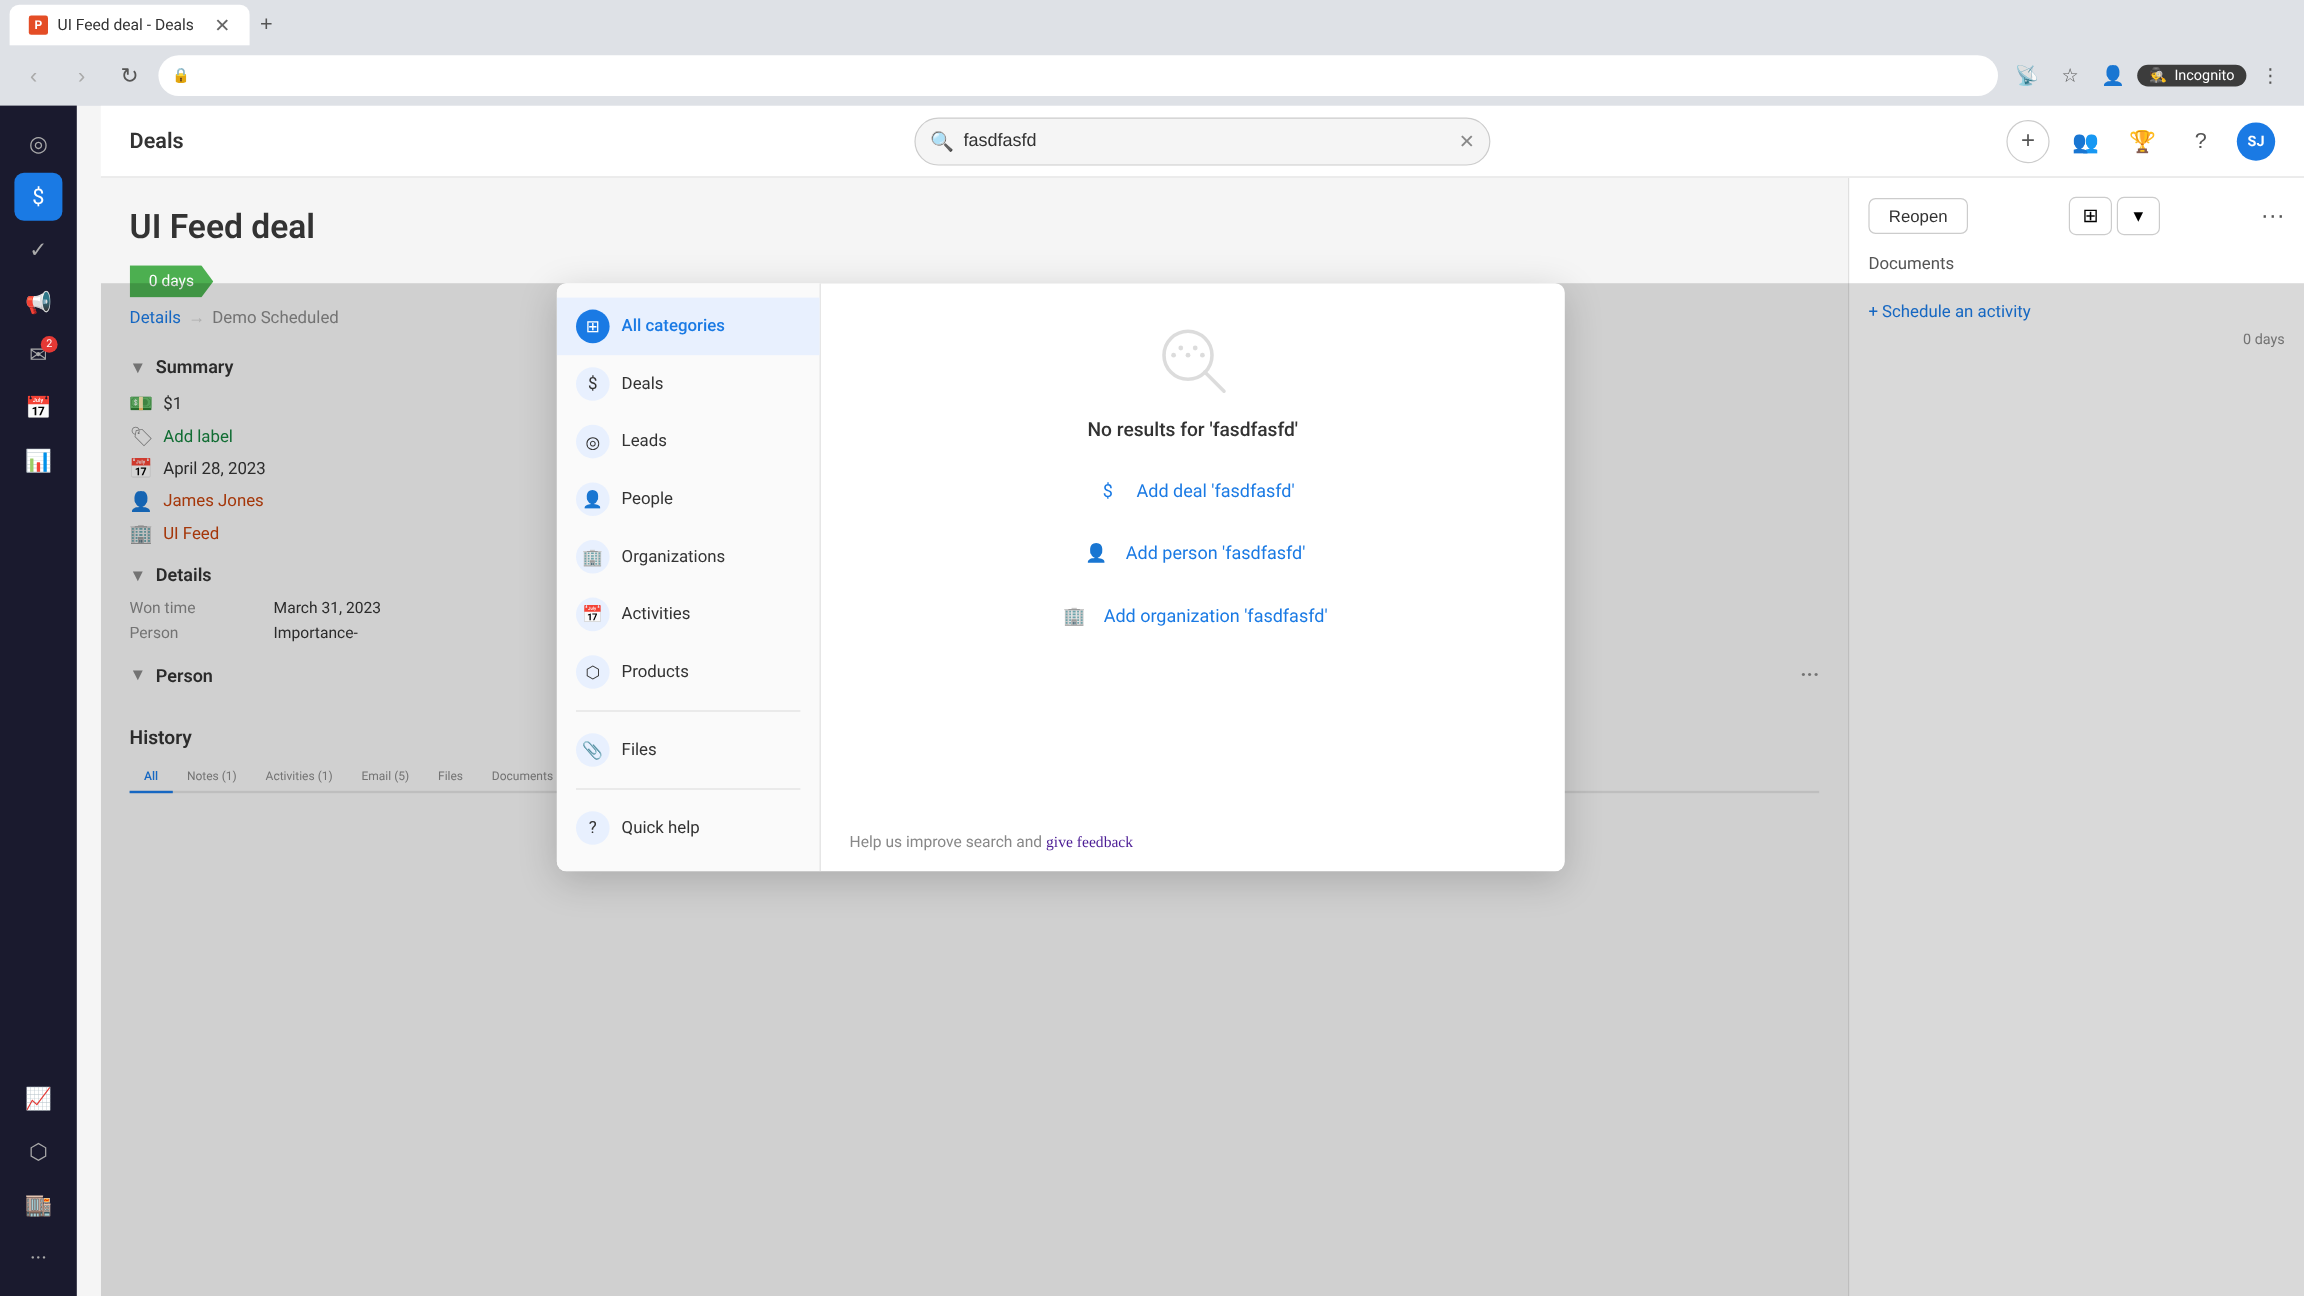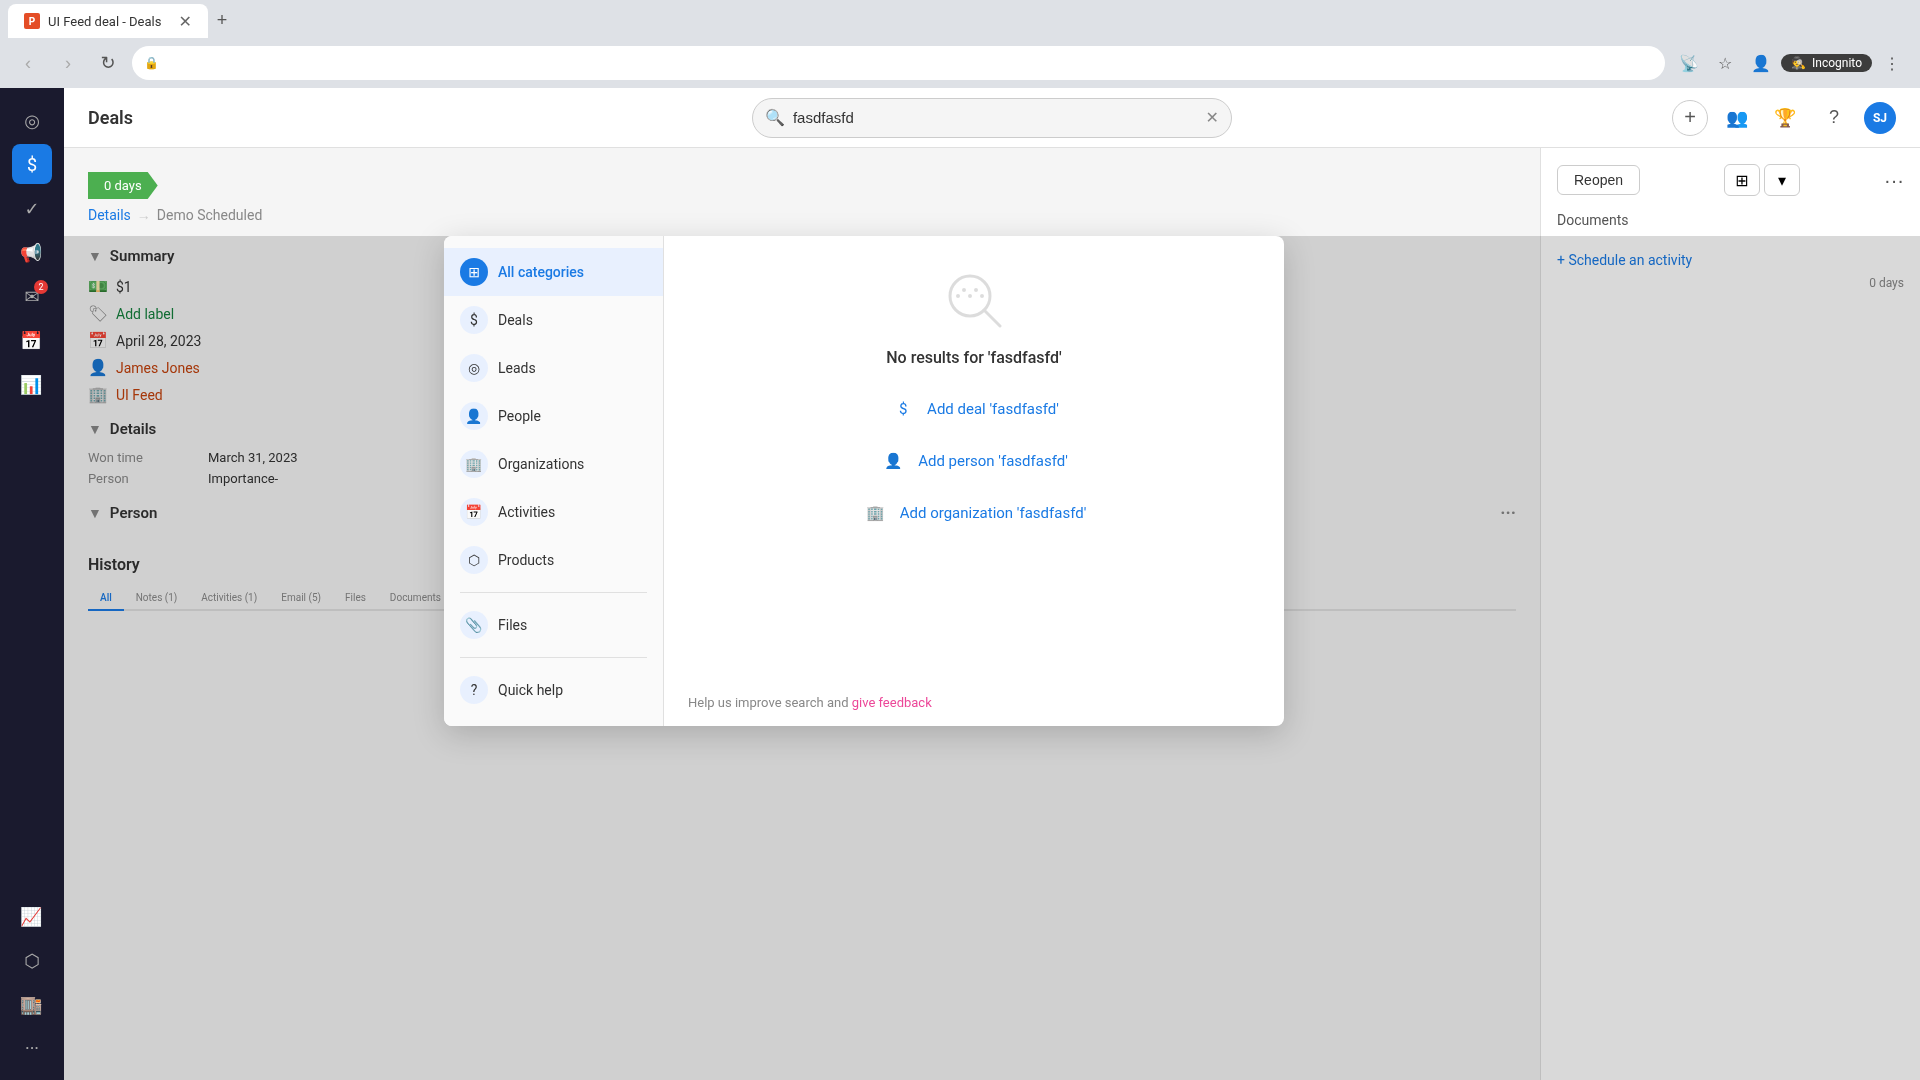--- a/index.html
+++ b/index.html
@@ -27,21 +27,21 @@
 
     
     .left-sidebar { width: 64px; background: #1a1a2e; display: flex; flex-direction: column; align-items: center; padding: 12px 0; gap: 4px; }
     .sidebar-icon { width: 40px; height: 40px; border-radius: 8px; display: flex; align-items: center; justify-content: center; color: #aaa; font-size: 18px; cursor: pointer; position: relative; }
     .sidebar-icon.active { background: rgba(255,255,255,0.15); color: #fff; }
     .sidebar-icon.active.deals { background: #1a7ae4; color: white; }
     .sidebar-icon .badge { position: absolute; top: 4px; right: 4px; background: #e53935; color: white; border-radius: 50%; width: 14px; height: 14px; font-size: 9px; display: flex; align-items: center; justify-content: center; }
     .sidebar-spacer { flex: 1; }
 
     
-    .main-content { flex: 1; display: flex; flex-direction: column; overflow: hidden; }
+    .main-content { flex: 1; display: flex; flex-direction: column; overflow: hidden; padding-left: 20px; }
 
     
     .top-bar { background: #fff; border-bottom: 1px solid #e0e0e0; height: 60px; display: flex; align-items: center; padding: 0 24px; gap: 16px; position: relative; z-index: 10; }
     .page-title { font-size: 18px; font-weight: 600; color: #333; }
     .search-bar { position: absolute; left: 50%; transform: translateX(-50%); width: 480px; }
     .search-input-wrapper { background: #f5f5f5; border: 1.5px solid #ccc; border-radius: 24px; display: flex; align-items: center; padding: 0 12px; gap: 8px; height: 40px; }
     .search-input-wrapper input { border: none; background: none; outline: none; font-size: 15px; flex: 1; color: #333; }
     .search-icon { color: #888; font-size: 16px; }
     .clear-icon { color: #888; font-size: 16px; cursor: pointer; }
     .top-bar-actions { margin-left: auto; display: flex; align-items: center; gap: 12px; }
@@ -88,21 +88,21 @@
     .search-cat-item.active { background: #e8f0fe; color: #1a7ae4; font-weight: 500; }
     .cat-icon { width: 28px; height: 28px; border-radius: 50%; display: flex; align-items: center; justify-content: center; font-size: 14px; background: #e8f0fe; }
     .search-cat-item.active .cat-icon { background: #1a7ae4; color: white; }
     .search-results-area { flex: 1; padding: 32px; display: flex; flex-direction: column; align-items: center; }
     .no-results-icon { width: 64px; height: 64px; margin-bottom: 16px; opacity: 0.4; }
     .no-results-text { font-size: 16px; color: #333; margin-bottom: 24px; font-weight: 500; }
     .no-results-text span { color: #333; }
     .search-action-btn { display: flex; align-items: center; gap: 10px; color: #1a7ae4; font-size: 15px; cursor: pointer; margin-bottom: 16px; text-decoration: none; padding: 4px 0; }
     .action-icon { width: 28px; height: 28px; border-radius: 4px; display: flex; align-items: center; justify-content: center; font-size: 15px; }
     .search-footer { position: absolute; bottom: 0; left: 0; right: 0; padding: 16px 24px; font-size: 13px; color: #888; }
-    .search-footer a { color: #ec4899; text-decoration: none; }
+    .search-footer a { color: #4c1d95; text-decoration: none; font-family: Liberation Serif, serif; }
     .cat-divider { height: 1px; background: #e0e0e0; margin: 8px 16px; }
 
     
     .history-section { padding: 16px 0; }
     .history-title { font-size: 16px; font-weight: 600; color: #333; margin-bottom: 12px; }
     .history-tabs { display: flex; gap: 0; border-bottom: 2px solid #e0e0e0; margin-bottom: 12px; }
     .history-tab { padding: 6px 12px; font-size: 10px; color: #888; cursor: pointer; border-bottom: 2px solid transparent; margin-bottom: -2px; }
     .history-tab.active { color: #1a7ae4; border-bottom-color: #1a7ae4; font-weight: 500; }
 
     .dimmed-overlay { position: absolute; top: 88px; left: 0; right: 0; bottom: 0; background: rgba(0,0,0,0.15); z-index: 999; }
@@ -181,20 +181,21 @@
         <button class="top-icon-btn">👥</button>
         <button class="top-icon-btn">🏆</button>
         <button class="top-icon-btn">?</button>
         <div class="avatar-btn">SJ</div>
       </div>
     </div>
 
     <div class="page-body" style="position: relative;">
 
       <div class="deal-panel">
+        <div class="deal-title">UI Feed deal</div>
 
         <div class="stage-bar">
           <div class="stage-item active">
             <span>0 days</span>
           </div>
         </div>
 
         <div class="breadcrumb">
           <a href="#">Details</a>
           <span class="breadcrumb-sep">→</span>

